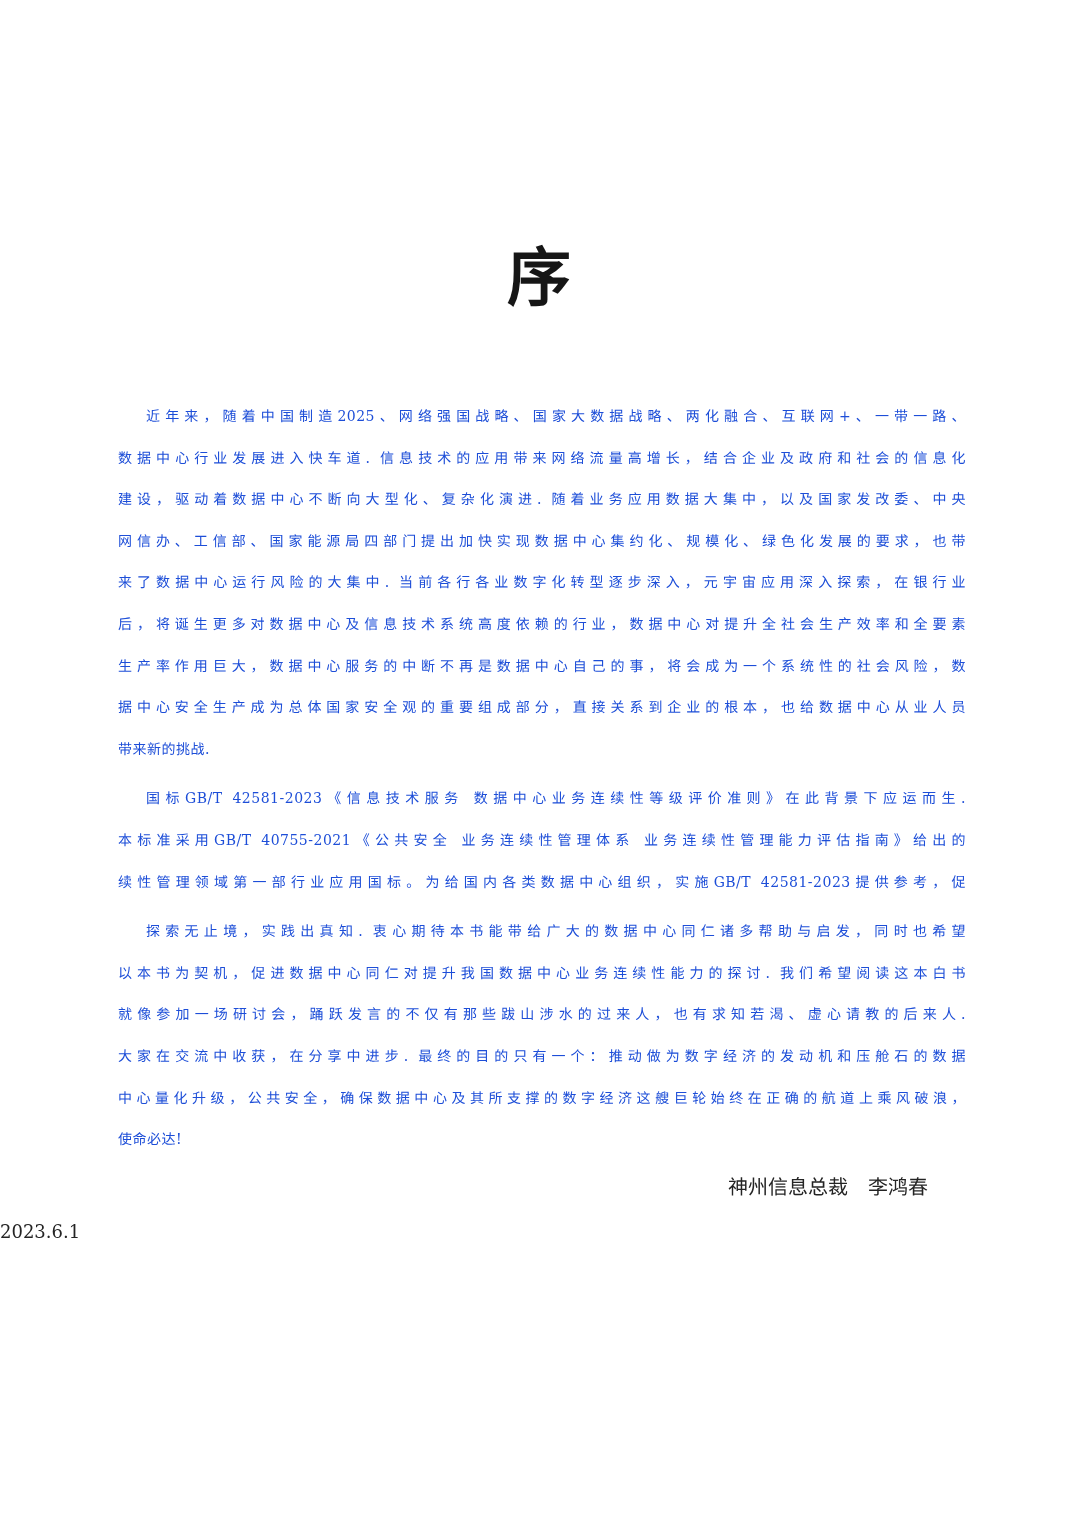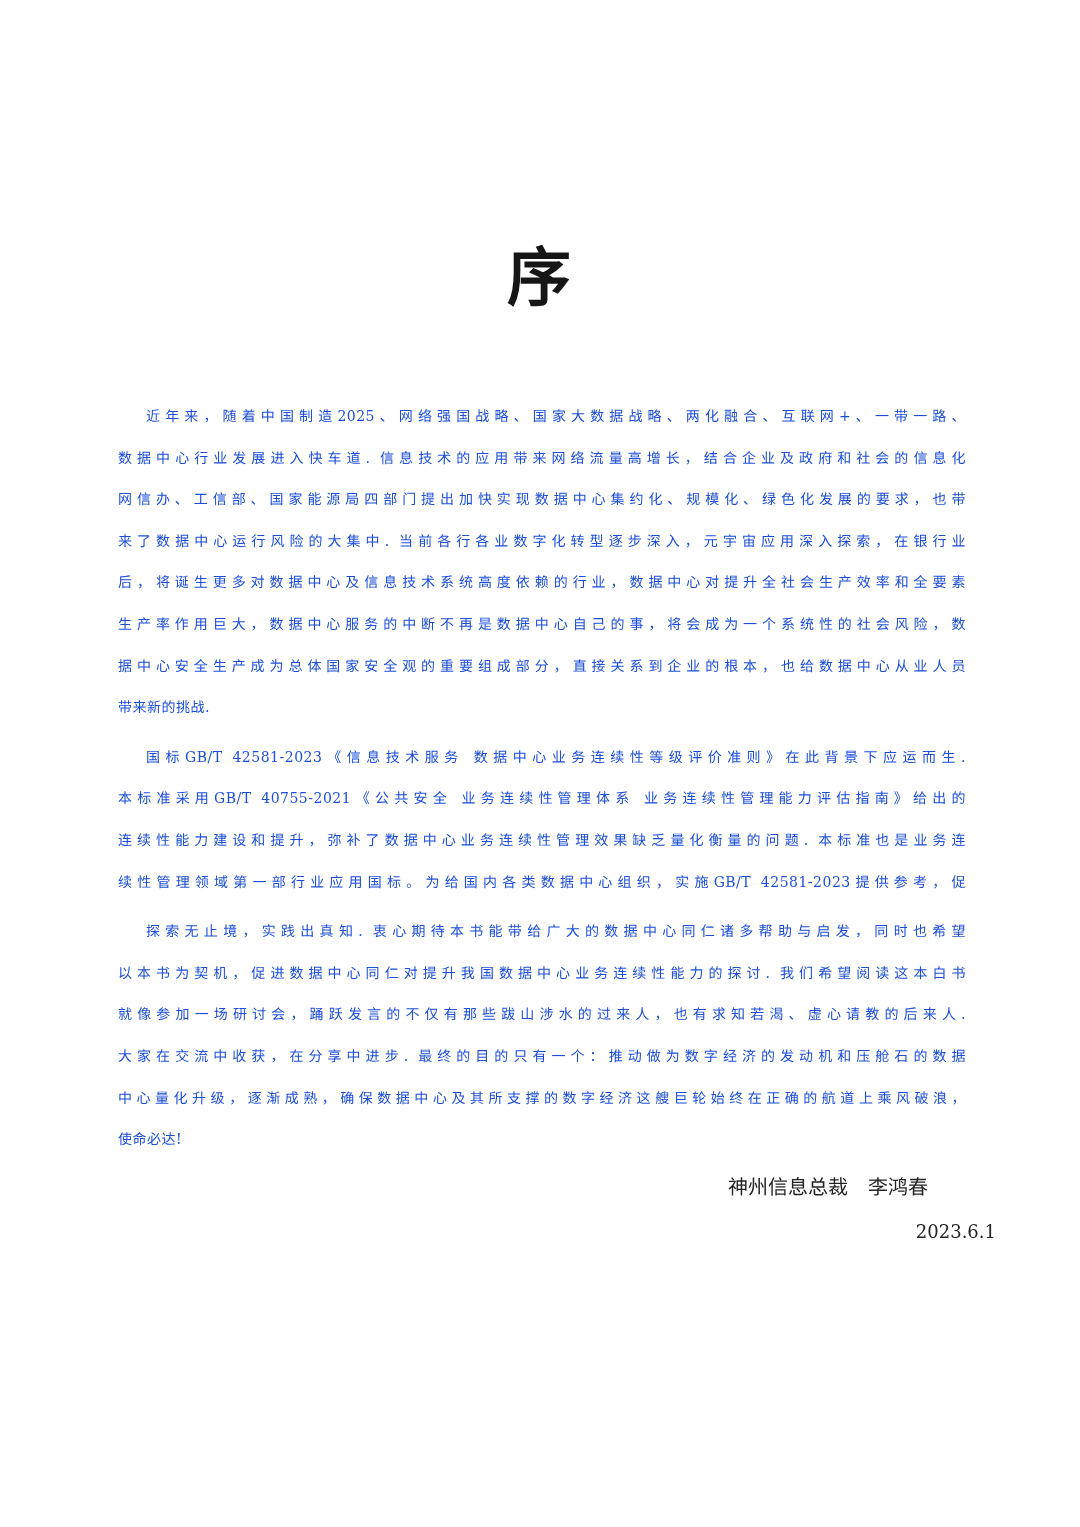--- a/index.html
+++ b/index.html
@@ -58,53 +58,53 @@
     padding-right: 152px;
     text-align: right;
     font-size: 20px;
     line-height: 1.2;
     color: #242424;
     margin-left: 22px;
   }
   .date {
     margin-top: 22px;
     padding-right: 84px;
-    text-align: right;
+    text-align: left;
     font-size: 18px;
     line-height: 1.2;
     color: #242424;
     font-family: "DejaVu Serif", "Liberation Serif", serif;
   }
 </style>
 </head>
 <body>
 
 <div class="page">
   <h1 class="title">序</h1>
   <div class="body">
       <div class="paragraph">
         <div class="line first">近年来，随着中国制造2025、网络强国战略、国家大数据战略、两化融合、互联网+、一带一路、</div>
         <div class="line">数据中心行业发展进入快车道. 信息技术的应用带来网络流量高增长，结合企业及政府和社会的信息化</div>
+        <div class="line">建设，驱动着数据中心不断向大型化、复杂化演进. 随着业务应用数据大集中，以及国家发改委、中央</div>
         <div class="line">网信办、工信部、国家能源局四部门提出加快实现数据中心集约化、规模化、绿色化发展的要求，也带</div>
         <div class="line">来了数据中心运行风险的大集中. 当前各行各业数字化转型逐步深入，元宇宙应用深入探索，在银行业</div>
         <div class="line">后，将诞生更多对数据中心及信息技术系统高度依赖的行业，数据中心对提升全社会生产效率和全要素</div>
         <div class="line">生产率作用巨大，数据中心服务的中断不再是数据中心自己的事，将会成为一个系统性的社会风险，数</div>
         <div class="line">据中心安全生产成为总体国家安全观的重要组成部分，直接关系到企业的根本，也给数据中心从业人员</div>
         <div class="line last">带来新的挑战.</div>
       </div>
       <div class="paragraph">
         <div class="line first">国标GB/T 42581-2023《信息技术服务 数据中心业务连续性等级评价准则》在此背景下应运而生.</div>
         <div class="line">本标准采用GB/T 40755-2021《公共安全 业务连续性管理体系 业务连续性管理能力评估指南》给出的</div>
-        <div class="line">连续性能力建设和提升，弥补了数据中心业务连续性管理效果缺乏量化衡量的问题. 本标准也是业务连</div>
         <div class="line">续性管理领域第一部行业应用国标。为给国内各类数据中心组织，实施GB/T 42581-2023提供参考，促</div>
       </div>
       <div class="paragraph">
         <div class="line first">探索无止境，实践出真知. 衷心期待本书能带给广大的数据中心同仁诸多帮助与启发，同时也希望</div>
         <div class="line">以本书为契机，促进数据中心同仁对提升我国数据中心业务连续性能力的探讨. 我们希望阅读这本白书</div>
         <div class="line">就像参加一场研讨会，踊跃发言的不仅有那些跋山涉水的过来人，也有求知若渴、虚心请教的后来人.</div>
         <div class="line">大家在交流中收获，在分享中进步. 最终的目的只有一个：推动做为数字经济的发动机和压舱石的数据</div>
-        <div class="line">中心量化升级，逐渐成熟，确保数据中心及其所支撑的数字经济这艘巨轮始终在正确的航道上乘风破浪，</div>
+        <div class="line">中心量化升级，公共安全，确保数据中心及其所支撑的数字经济这艘巨轮始终在正确的航道上乘风破浪，</div>
         <div class="line last">使命必达!</div>
       </div>
     </div>
   <div class="signature">神州信息总裁　李鸿春</div>
   <div class="date">2023.6.1</div>
 </div>
 
 </body></html>

